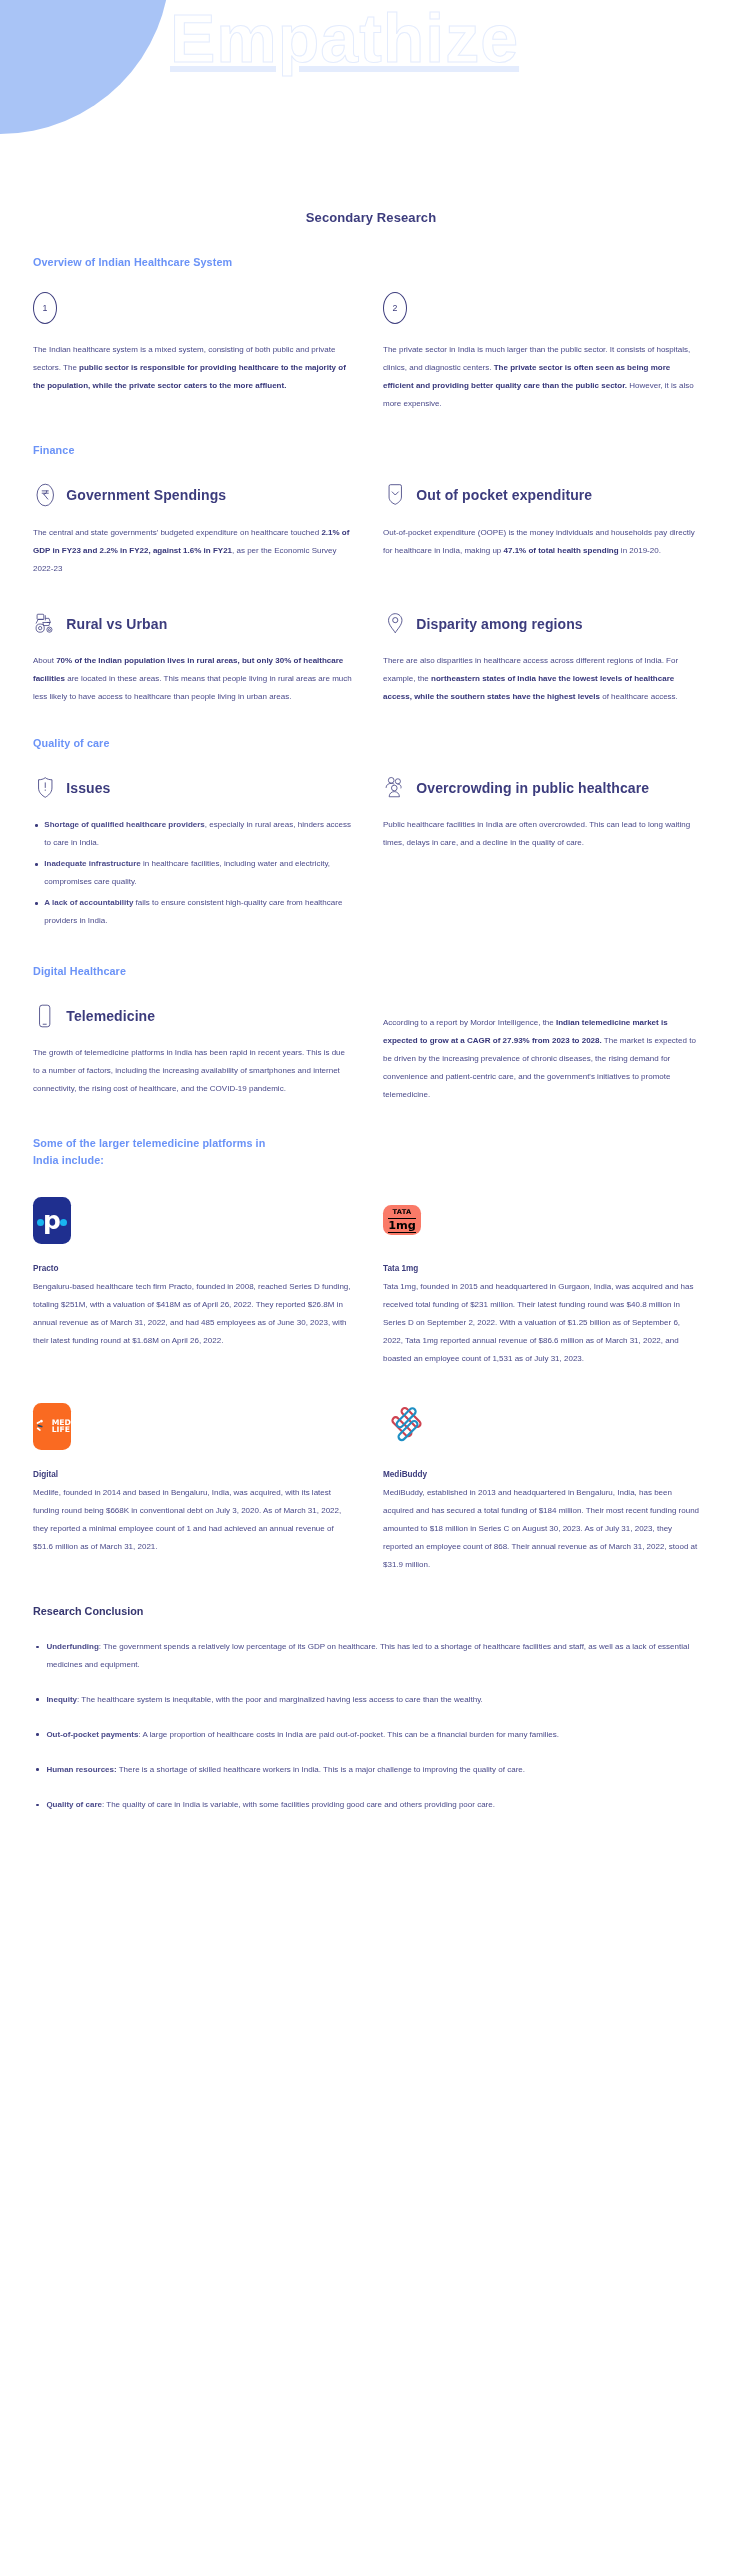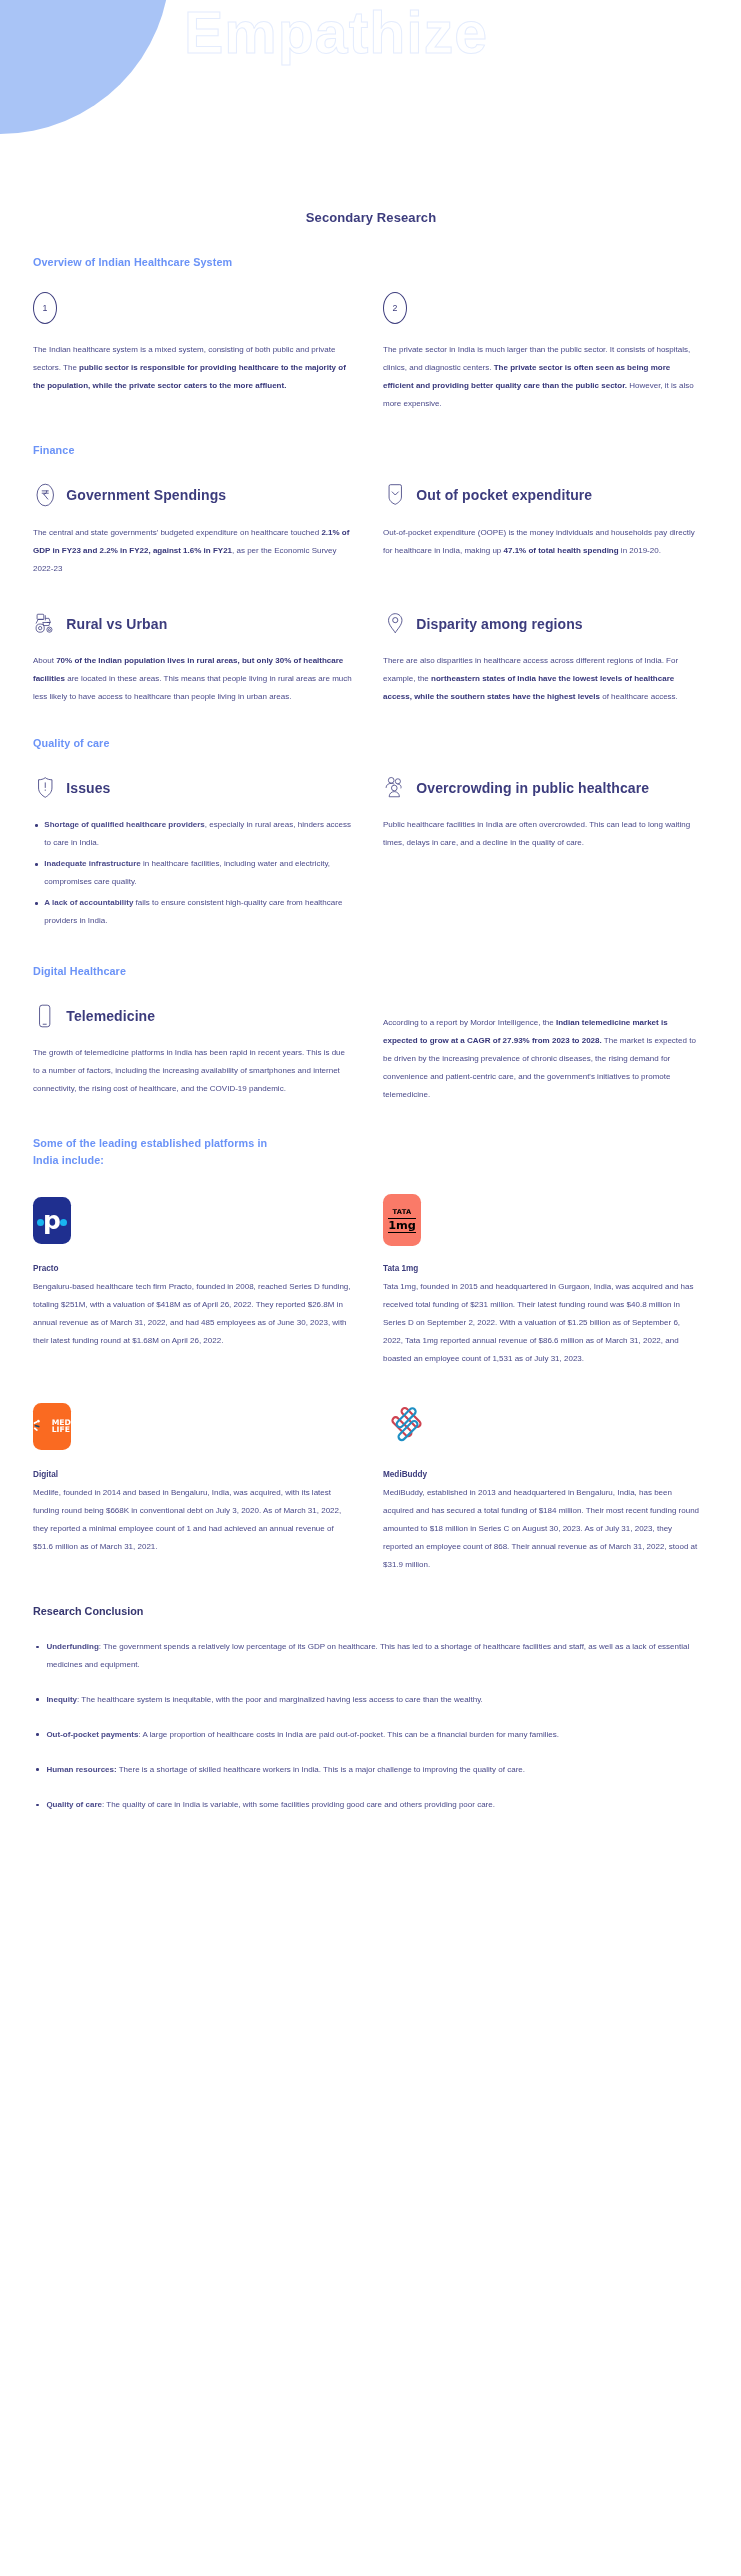--- a/index.html
+++ b/index.html
@@ -29,30 +29,31 @@
     position: absolute;
     left: -170px;
     top: -206px;
     width: 340px;
     height: 340px;
     border-radius: 50%;
     background: #a9c4f6;
   }
   .hero-outline {
     position: absolute;
-    left: 184px;
+    left: 170px;
     top: 4.1px;
-    font-size: 59px;
+    font-size: 68px;
     font-weight: 700;
     letter-spacing: 1px;
     line-height: 1;
     color: transparent;
     -webkit-text-stroke: 1px #e4ecfd;
     white-space: nowrap;
     font-family: "Liberation Sans", sans-serif;
+    text-decoration: underline;
   }
 
   .page-title {
     text-align: center;
     font-size: 13px;
     font-weight: 700;
     color: #3c3c7d;
     margin-top: -12.4px;
     letter-spacing: 0.1px;
   }
@@ -200,21 +201,21 @@
     left: 0; right: 0; top: 10.8px;
     text-align: center;
     font-size: 25px;
     line-height: 25px;
     font-weight: 700;
     color: #ffffff;
     font-family: "DejaVu Sans", sans-serif;
   }
 
   .logo-tata {
-    width: 38px; height: 52px;
+    width: 38px; height: 30px;
     background: #fa7a68;
     border-radius: 8.2px;
     display: flex;
     flex-direction: column;
     align-items: center;
     justify-content: center;
     color: #000;
   }
   .logo-tata .t1 {
     font-size: 6.7px; font-weight: 700; letter-spacing: 0.3px;
@@ -226,21 +227,21 @@
     padding: 0.5px 0; margin-top: 2px;
     font-family: "DejaVu Sans", sans-serif;
   }
 
   .logo-medlife {
     width: 38px; height: 47px;
     background: #fa6a21;
     border-radius: 8.2px;
     display: flex;
     align-items: center;
-    justify-content: space-between;
+    justify-content: flex-end;
   }
   .logo-medlife .txt {
     color: #fff;
     font-size: 7.7px;
     font-weight: 700;
     line-height: 0.95;
     text-align: left;
     font-family: "DejaVu Sans", sans-serif;
     padding-left: 7.2px;
   }
@@ -416,21 +417,21 @@
         <p class="body-text">The growth of telemedicine platforms in India has been rapid in recent years. This is due to a number of factors, including the increasing availability of smartphones and internet connectivity, the rising cost of healthcare, and the COVID-19 pandemic.</p>
       </div>
       <div class="col">
         <div class="spacer-sm"></div>
         <p class="body-text"><span>According to a report by Mordor Intelligence, the </span><b>Indian telemedicine market is expected to grow at a CAGR of 27.93% from 2023 to 2028.</b><span> The market is expected to be driven by the increasing prevalence of chronic diseases, the rising demand for convenience and patient-centric care, and the government's initiatives to promote telemedicine.</span></p>
       </div>
     </div>
   </div>
 
   <div class="section">
-    <div class="section-title narrow">Some of the leading established platforms in India include:</div>
+    <div class="section-title narrow">Some of the larger telemedicine platforms in India include:</div>
 
     <div class="platform-grid">
       <div class="platform-row">
         <div class="platform">
           <div class="logo-slot">
             <div class="logo-practo">
               <span class="dot l"></span>
               <span class="dot r"></span>
               <span class="p">p</span>
             </div>

